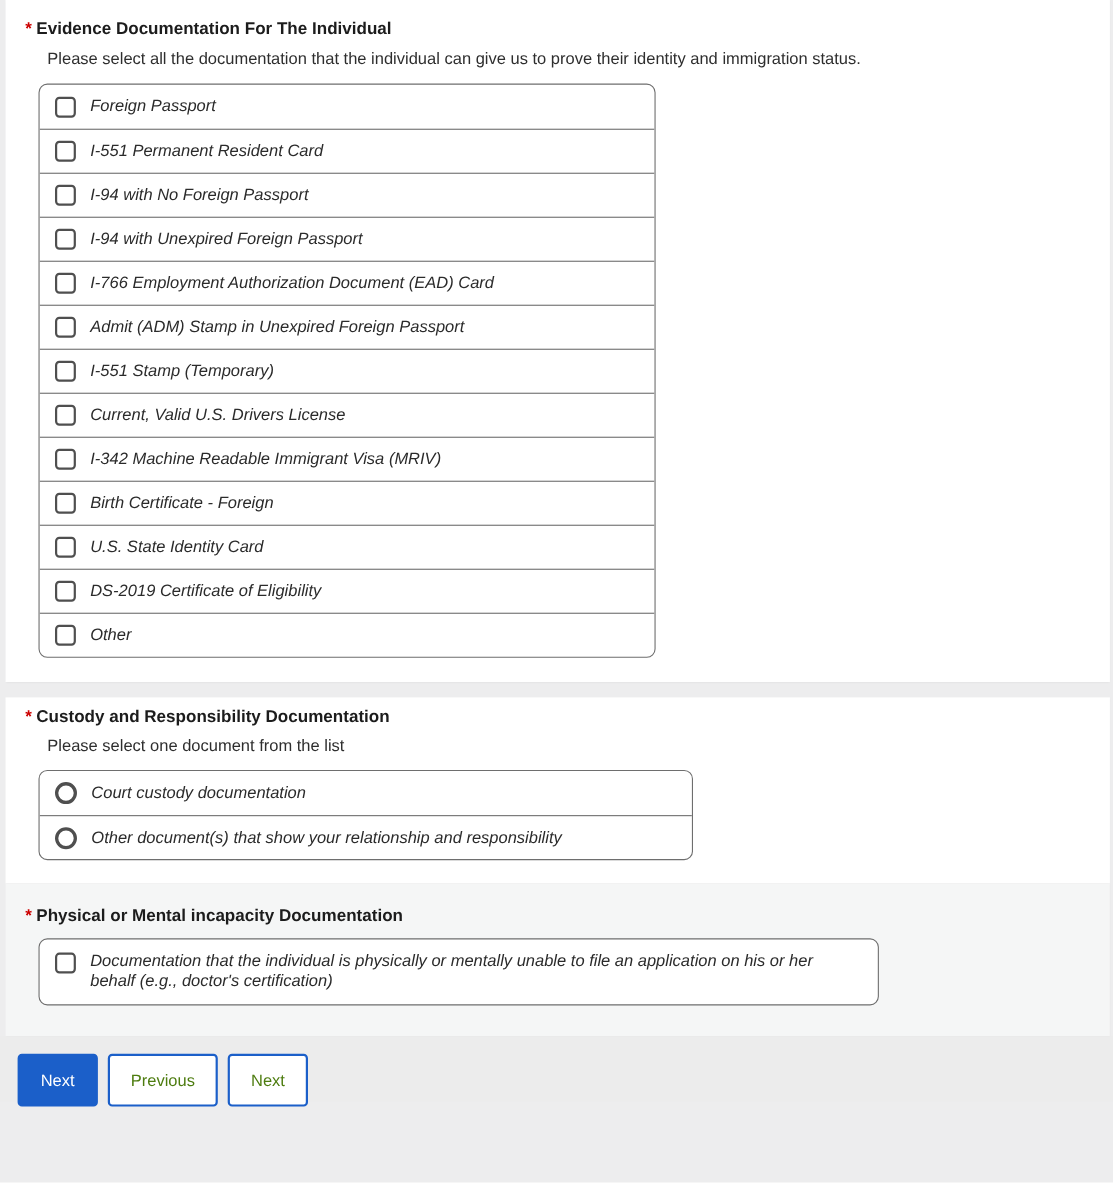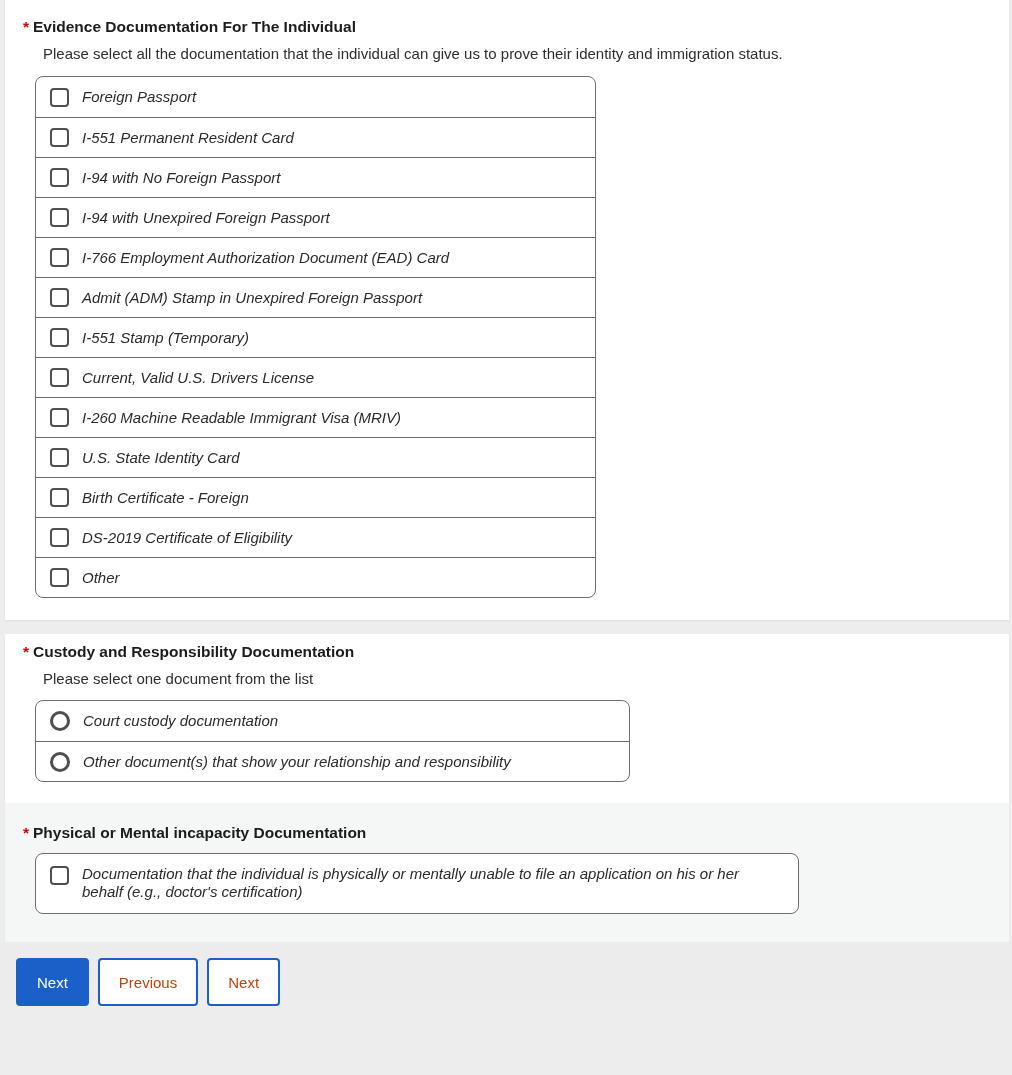--- a/index.html
+++ b/index.html
@@ -122,21 +122,21 @@
     cursor: pointer;
     box-sizing: border-box;
   }
   .btn-primary {
     background: #1b5fc9;
     color: #ffffff;
     border: 2px solid #1b5fc9;
   }
   .btn-outline {
     background: #ffffff;
-    color: #c2410c;
+    color: #4d7c0f;
     border: 2px solid #1b5fc9;
   }
 </style>
 </head>
 <body>
 
 <main>
 
   <section class="card card-1">
     <h2 class="heading">
@@ -173,29 +173,29 @@
       <div class="option-row">
         <span class="cbx"></span>
         <span class="option-label">I-551 Stamp (Temporary)</span>
       </div>
       <div class="option-row">
         <span class="cbx"></span>
         <span class="option-label">Current, Valid U.S. Drivers License</span>
       </div>
       <div class="option-row">
         <span class="cbx"></span>
-        <span class="option-label">I-260 Machine Readable Immigrant Visa (MRIV)</span>
+        <span class="option-label">I-342 Machine Readable Immigrant Visa (MRIV)</span>
+      </div>
+      <div class="option-row">
+        <span class="cbx"></span>
+        <span class="option-label">Birth Certificate - Foreign</span>
       </div>
       <div class="option-row">
         <span class="cbx"></span>
         <span class="option-label">U.S. State Identity Card</span>
-      </div>
-      <div class="option-row">
-        <span class="cbx"></span>
-        <span class="option-label">Birth Certificate - Foreign</span>
       </div>
       <div class="option-row">
         <span class="cbx"></span>
         <span class="option-label">DS-2019 Certificate of Eligibility</span>
       </div>
       <div class="option-row">
         <span class="cbx"></span>
         <span class="option-label">Other</span>
       </div>
     </div>

